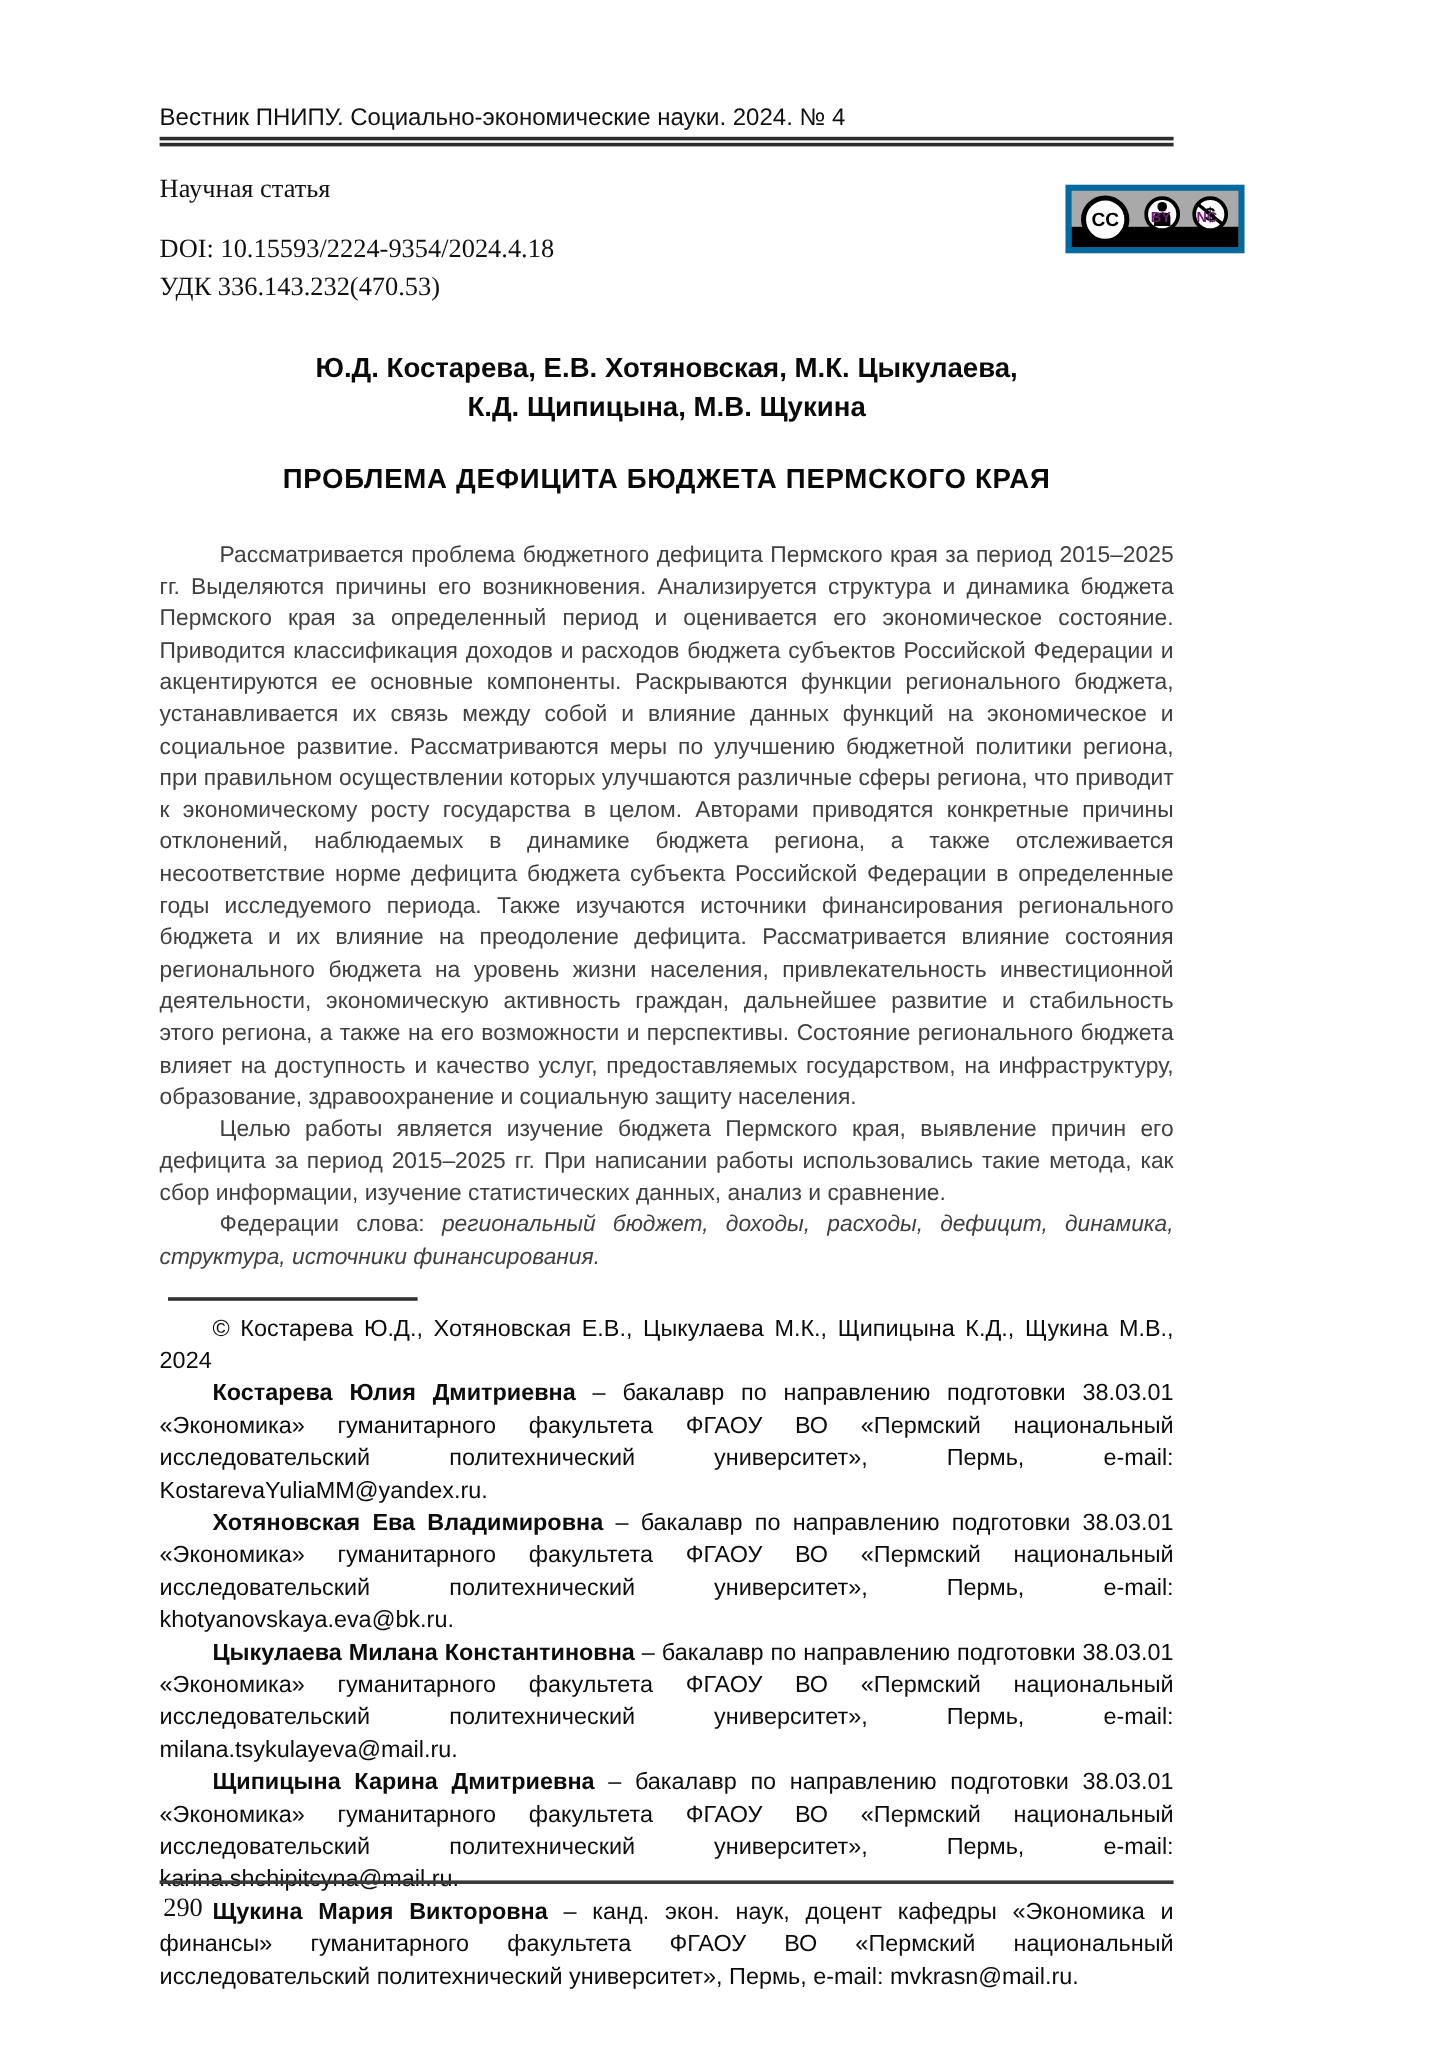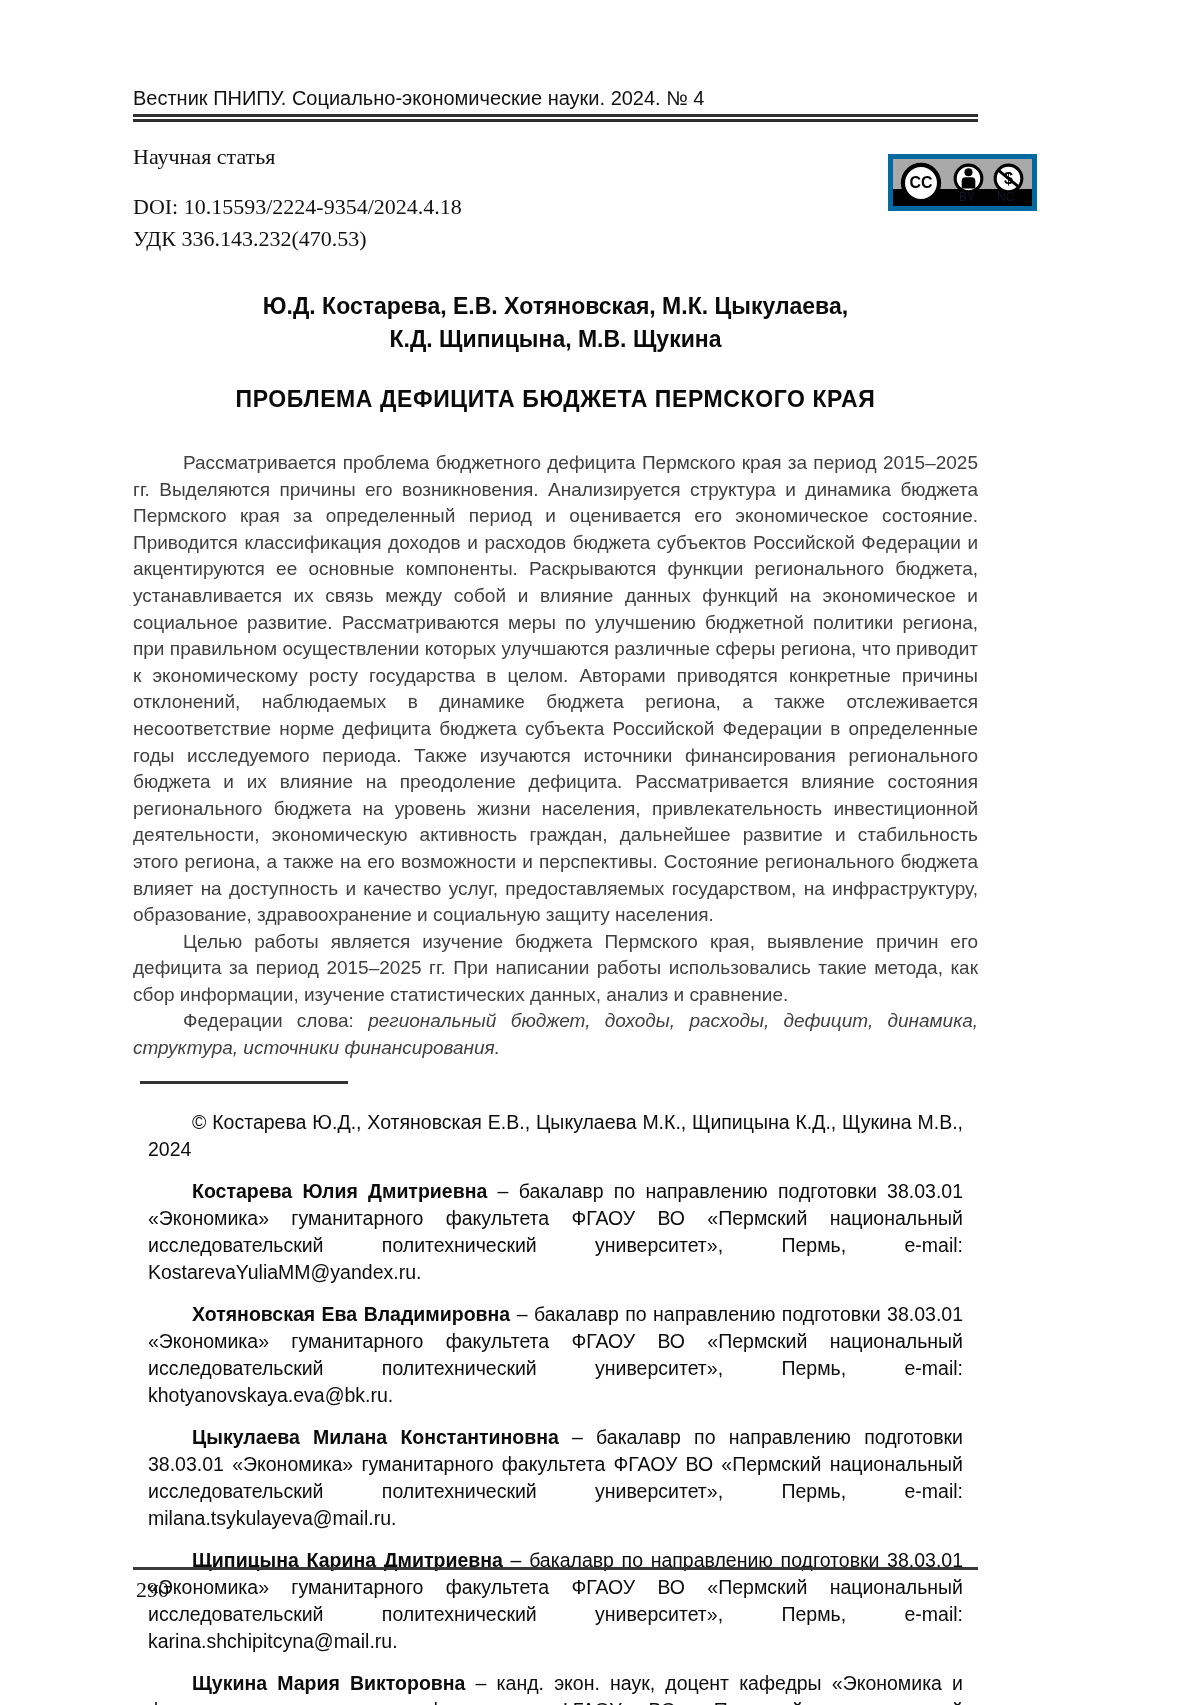--- a/index.html
+++ b/index.html
@@ -53,22 +53,22 @@
   .cc-big{
     position:absolute; left:7px; top:50%;
     width:42px; height:42px; transform:translateY(-50%);
   }
   .cc-small{
     position:absolute; top:4px; width:31px; height:31px;
   }
   .cc-small.by{left:60px;}
   .cc-small.nc{left:100px;}
   .cc-label{
-    position:absolute; bottom:0px; height:17px;
-    color:#0f172a; font-weight:normal; font-size:12px; line-height:17px;
+    position:absolute; bottom:16px; height:17px;
+    color:#701a75; font-weight:bold; font-size:12px; line-height:17px;
     font-family:"Liberation Sans", sans-serif;
   }
   .cc-label.by{left:66px;}
   .cc-label.nc{left:104px;}
   .authors-block{
     left:133px; top:290px; width:845px;
     text-align:center;
     font-weight:bold; font-size:23px; line-height:33px;
     color:#0a0a0a;
   }
@@ -87,21 +87,21 @@
   .kw-text{font-style:italic;}
   .footnote-rule{
     left:140px; top:1081px; width:208px; height:2.5px;
     background:#333;
   }
   .footnote-block{
     left:133px; top:1094px; width:845px;
     font-size:19.5px; line-height:27px;
     text-align:justify; color:#0c0c0c;
   }
-  .footnote-block p{margin:15px; text-indent:44px;}
+  .footnote-block p{margin:0; text-indent:44px;}
   .bio-name{font-weight:bold;}
   .footer-rule{
     left:133px; top:1567px; width:845px; height:0;
     border-top:3px solid #3a3a3a;
   }
   .page-number{
     left:136px; top:1577px;
     font-family:"Liberation Serif", serif;
     font-size:22px; color:#111;
   }

